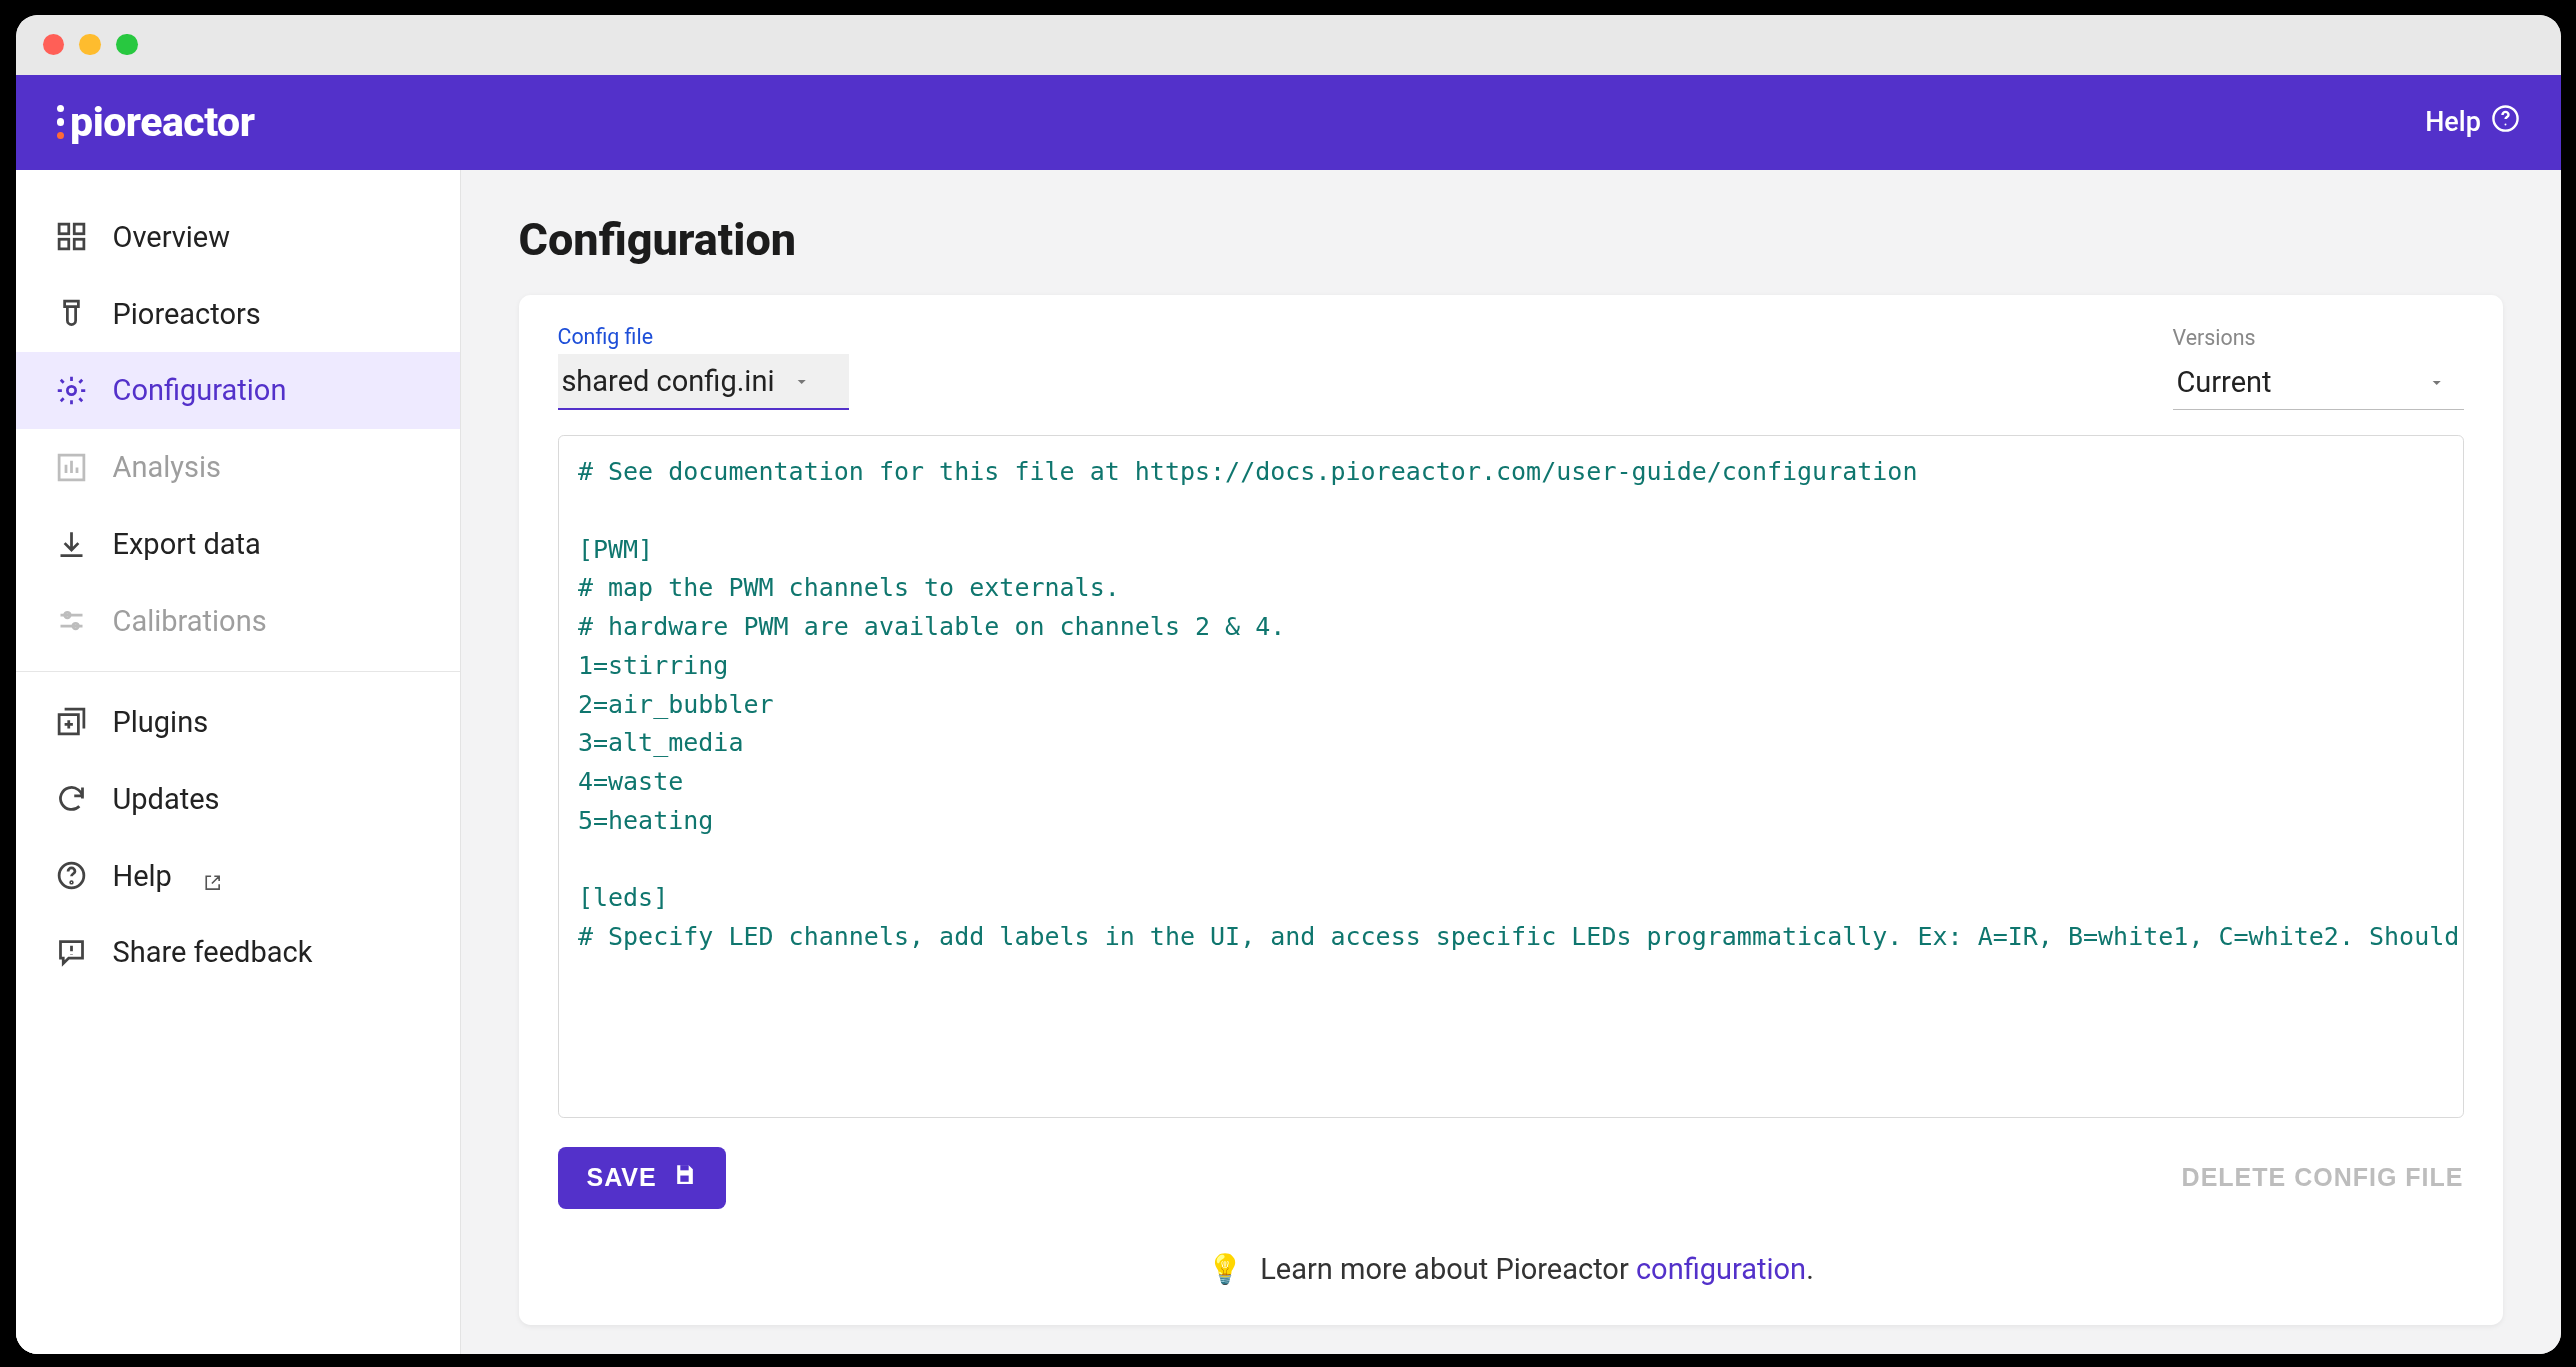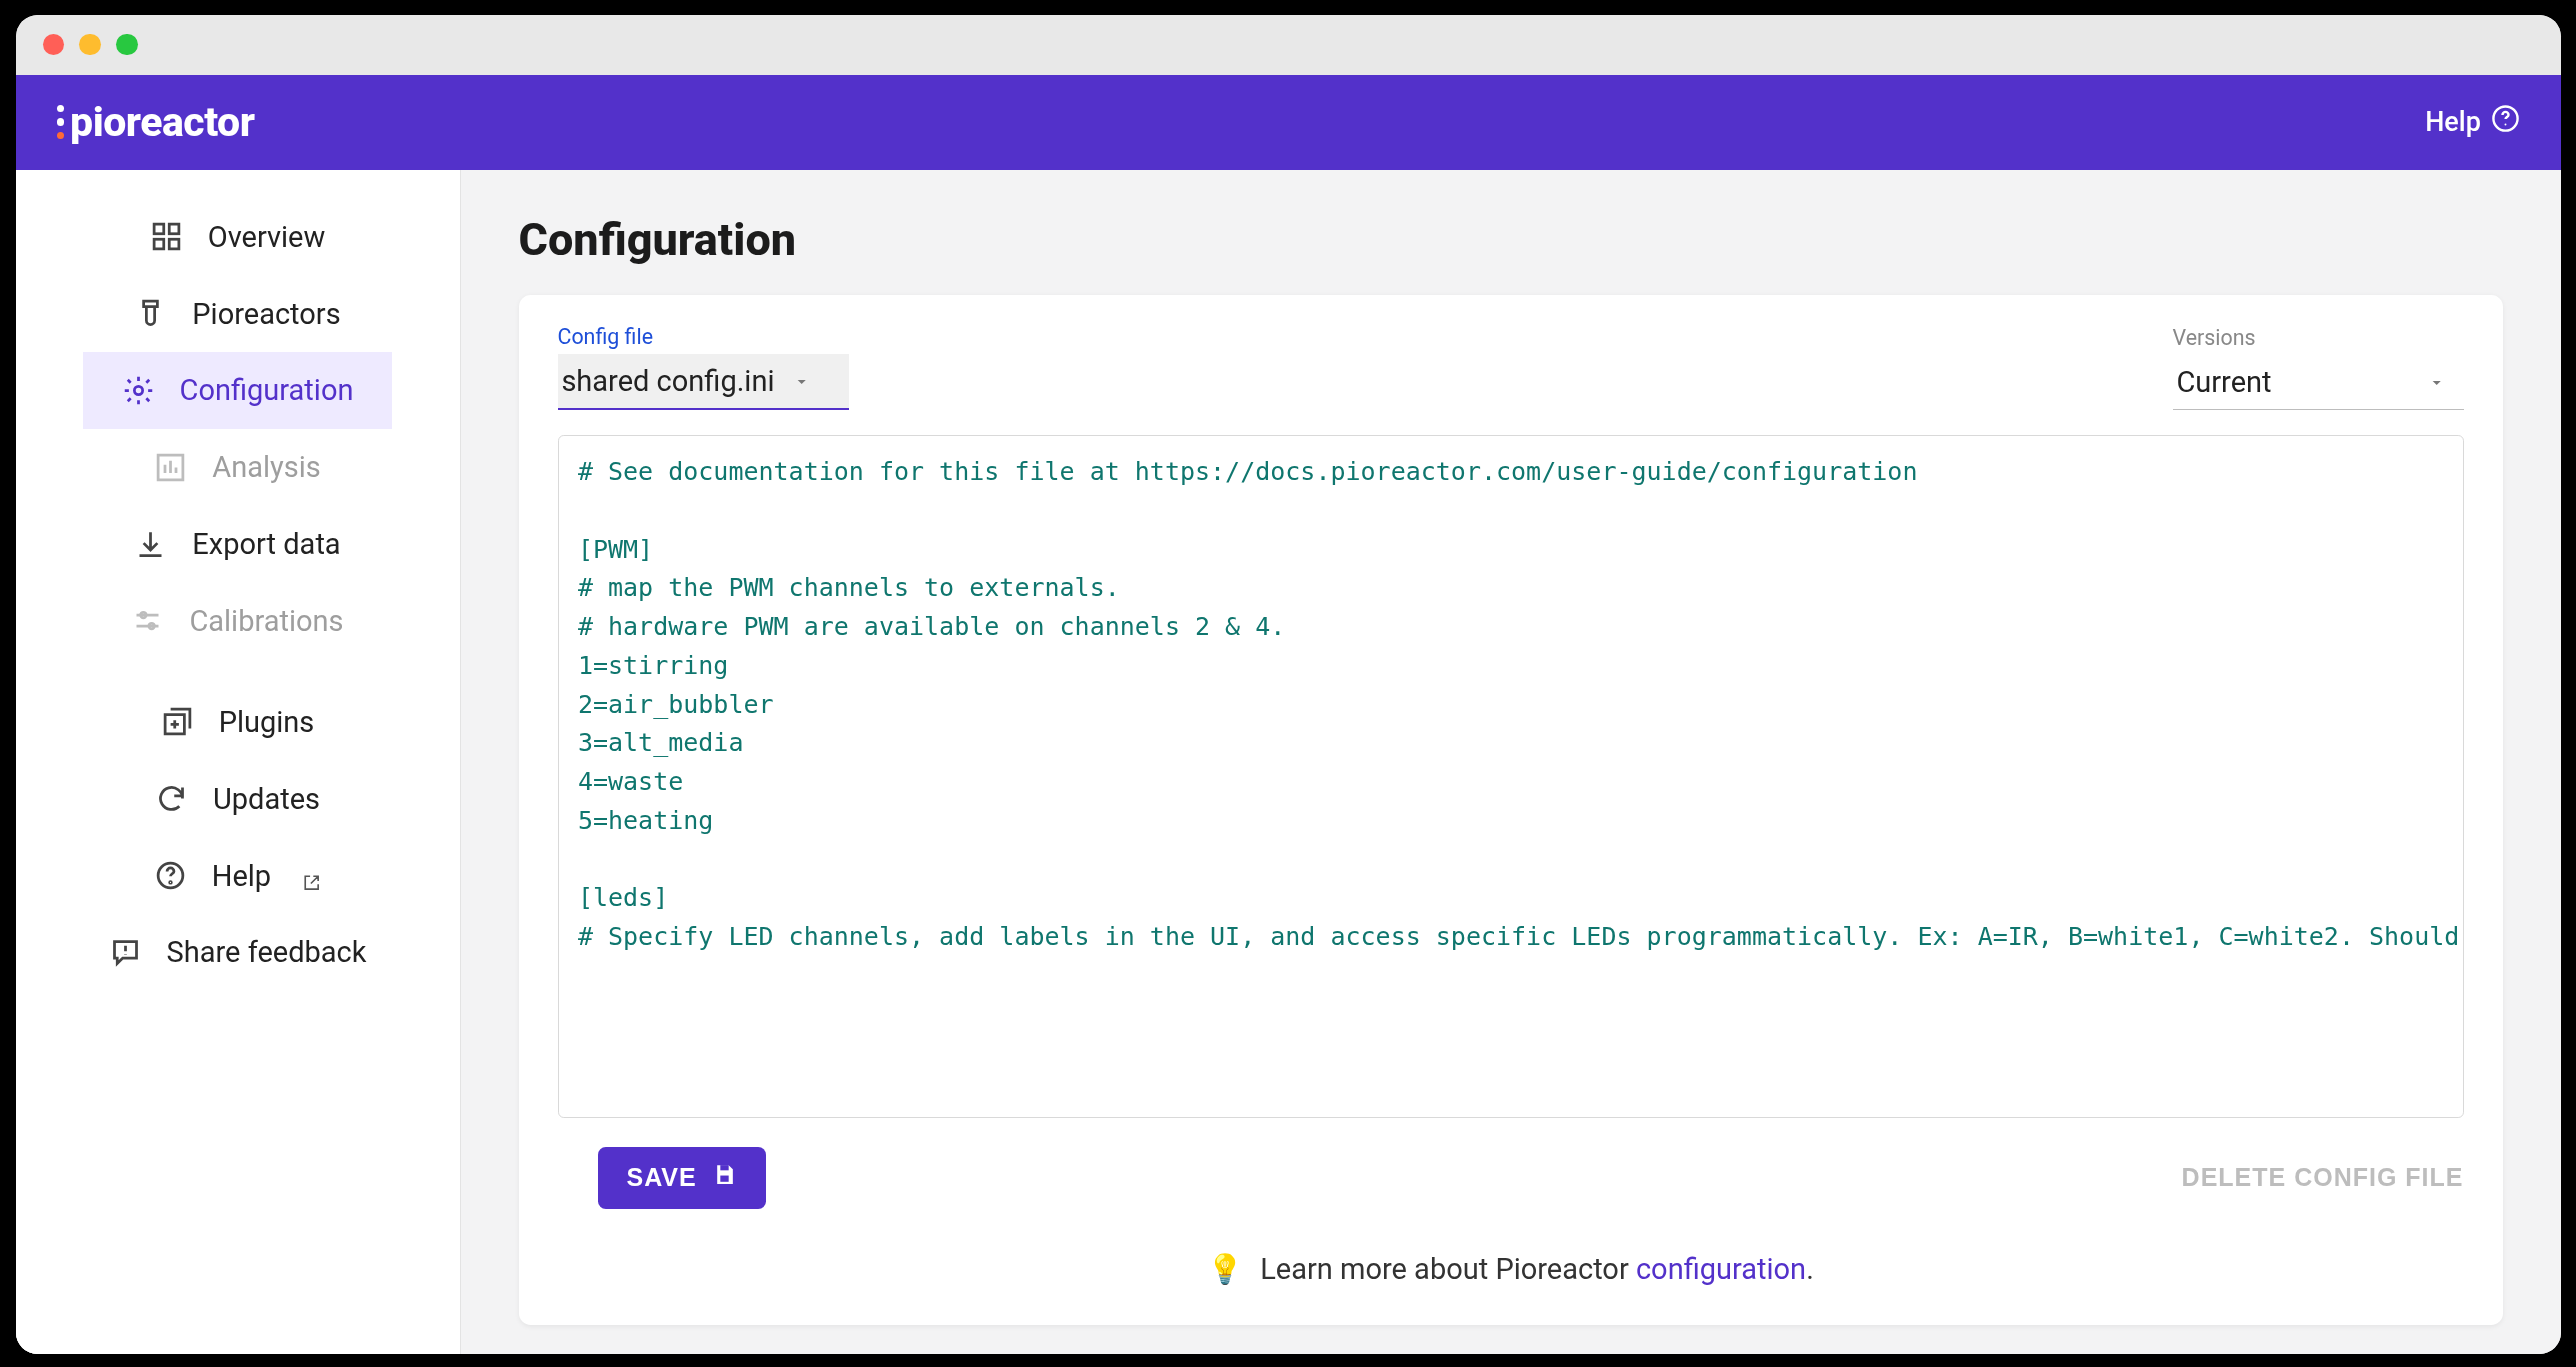--- a/index.html
+++ b/index.html
@@ -77,21 +77,20 @@
     background: #f3f3f4;
     min-height: 0;
   }
   .sidebar {
     width: 445px;
     background: #fff;
     border-right: 1px solid #e3e3e3;
     display: flex;
     flex-direction: column;
     padding-top: 29px;
-    align-items: center;
   }
   .nav-item {
     display: flex;
     align-items: center;
     gap: 25px;
     padding: 21.4px 39px;
     font-size: 29px;
     color: #222;
     cursor: pointer;
   }
@@ -183,21 +182,20 @@
   }
   .editor::-webkit-scrollbar { height: 13.6px; width: 13.6px; }
   .editor::-webkit-scrollbar-thumb { background: #c7c7c7; border-radius: 7.8px; }
   .editor::-webkit-scrollbar-track { background: transparent; }
 
   .actions-row {
     display: flex;
     justify-content: space-between;
     align-items: center;
     margin-top: 29px;
-    margin-left: 40px;
   }
   .btn-primary {
     background: #5331ca;
     color: #fff;
     border: none;
     border-radius: 7.8px;
     padding: 15.5px 29px;
     font-size: 25px;
     font-weight: 700;
     letter-spacing: 1px;

